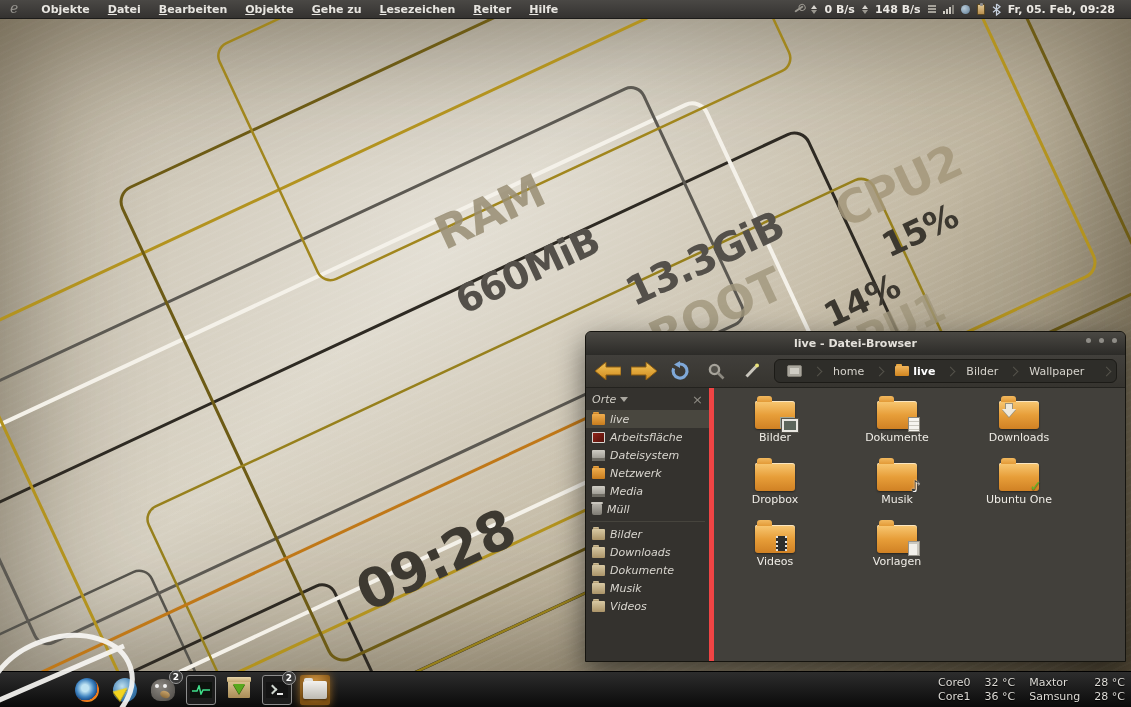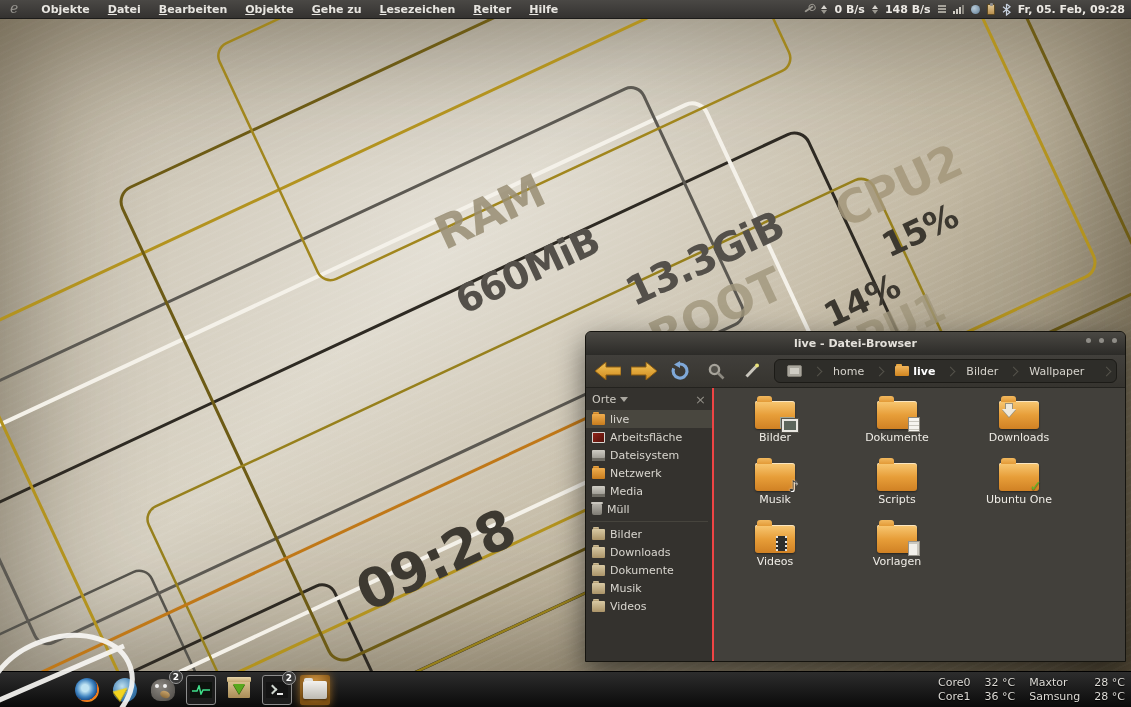--- a/index.html
+++ b/index.html
@@ -8,21 +8,21 @@
 
   
   #menubar{position:absolute;top:0;left:0;right:0;height:19px;z-index:10;
     background:linear-gradient(180deg,#4a4845,#343230);border-bottom:1px solid #1d1c1a;
     display:flex;align-items:center;color:#e8e6e1;font-size:11px;}
   .mb-logo{font-family:"DejaVu Serif",serif;font-style:italic;color:#95938e;font-size:14px;
     padding:0 14px 2px 10px;}
   .mb-item{display:inline-block;font-weight:bold;padding:2px 9px;cursor:default;}
   .mb-item::first-letter{text-decoration:underline;}
   .mb-item.no-u::first-letter{text-decoration:none;}
-  #tray{margin-left:auto;display:flex;align-items:center;gap:7px;padding-right:6px;}
+  #tray{margin-left:auto;display:flex;align-items:center;gap:7px;padding-right:16px;}
   .tray-txt{font-weight:bold;color:#ece9e4;}
   .updown{display:inline-flex;flex-direction:column;align-items:center;gap:1px;}
   .updown i{display:block;width:0;height:0;border-left:3px solid transparent;border-right:3px solid transparent;}
   .updown .u{border-bottom:4px solid #d8d5cf;}
   .updown .d{border-top:4px solid #9a978f;}
   .ind-bars{display:inline-flex;flex-direction:column;gap:1px;}
   .ind-bars i{width:8px;height:2px;background:#a5a29a;display:block;}
   .sig{display:inline-flex;align-items:flex-end;gap:1px;height:10px;}
   .sig i{width:2px;background:#cfccc4;display:block;}
   .sig i:nth-child(1){height:3px}.sig i:nth-child(2){height:5px}
@@ -67,21 +67,21 @@
     transform:rotate(45deg);flex:0 0 auto;}
   .pc-ic{width:15px;height:12px;background:#cfccc4;border:1px solid #807d74;border-radius:2px;
     box-shadow:inset 0 0 0 2px #a9a69d;}
   .crumb-folder{width:14px;height:10px;background:linear-gradient(180deg,#f0b45a,#d0851f);
     border-radius:1px;position:relative;}
   .crumb-folder::before{content:"";position:absolute;top:-2px;left:1px;width:6px;height:2px;
     background:#e9a843;border-radius:1px 1px 0 0;}
 
   #winbody{flex:1;display:flex;min-height:0;}
   
-  #sidebar{width:128px;background:#34322e;border-right:2px solid #ef4444;display:flex;flex-direction:column;font-size:11px;color:#d9d6cf;}
+  #sidebar{width:128px;background:#34322e;border-right:5px solid #ef4444;display:flex;flex-direction:column;font-size:11px;color:#d9d6cf;font-style:italic;}
   #side-head{height:22px;display:flex;align-items:center;padding:0 6px;gap:4px;color:#cfccc4;}
   .dd-tri{width:0;height:0;border-left:4px solid transparent;border-right:4px solid transparent;border-top:5px solid #aaa79f;}
   #side-close{margin-left:auto;color:#8f8c85;font-size:13px;cursor:default;line-height:1;}
   .si{height:18px;display:flex;align-items:center;gap:5px;padding:0 6px;cursor:default;}
   .si.selected{background:#49473f;}
   .si-sep{height:1px;background:#26251f;margin:3px 4px;border-bottom:1px solid #46443d;}
   .mi{width:13px;height:11px;flex:0 0 auto;position:relative;border-radius:1px;}
   .mi-folder-orange{background:linear-gradient(180deg,#f0ae4e,#c87c1d);}
   .mi-folder{background:linear-gradient(180deg,#d8c9a4,#ab9468);}
   .mi-folder-orange::before,.mi-folder::before{content:"";position:absolute;top:-2px;left:1px;width:6px;height:2px;background:inherit;border-radius:1px 1px 0 0;}
@@ -374,28 +374,28 @@
           <div class="folder">
               <span class="emblem em-doc"></span>
             </div>
           <div class="flabel">Dokumente</div>
         </div>
         <div class="file">
           <div class="folder"><span class="emblem em-down"></span></div>
           <div class="flabel">Downloads</div>
         </div>
         <div class="file">
+          <div class="folder"></div>
+          <div class="flabel">Dropbox</div>
+        </div>
+        <div class="file">
           <div class="folder">
               <span class="emblem em-glyph em-music">♪</span>
             </div>
           <div class="flabel">Musik</div>
-        </div>
-        <div class="file">
-          <div class="folder"></div>
-          <div class="flabel">Scripts</div>
         </div>
         <div class="file">
           <div class="folder">
               <span class="emblem em-glyph em-check">✓</span>
             </div>
           <div class="flabel">Ubuntu One</div>
         </div>
         <div class="file">
           <div class="folder">
               <span class="emblem em-film" style="right:8px;bottom:2px"></span>

